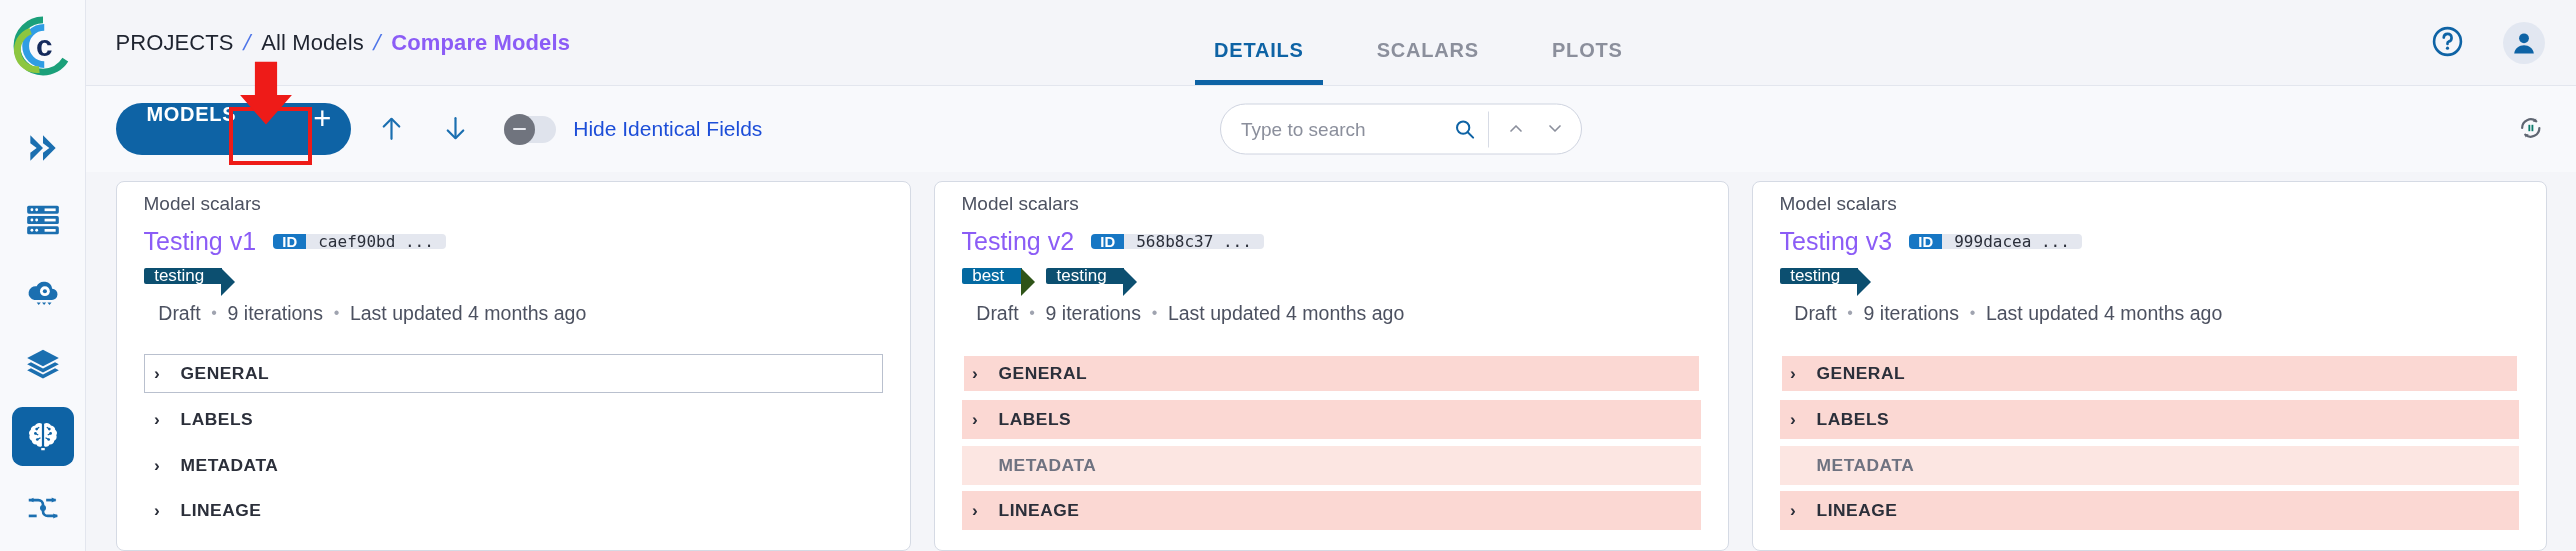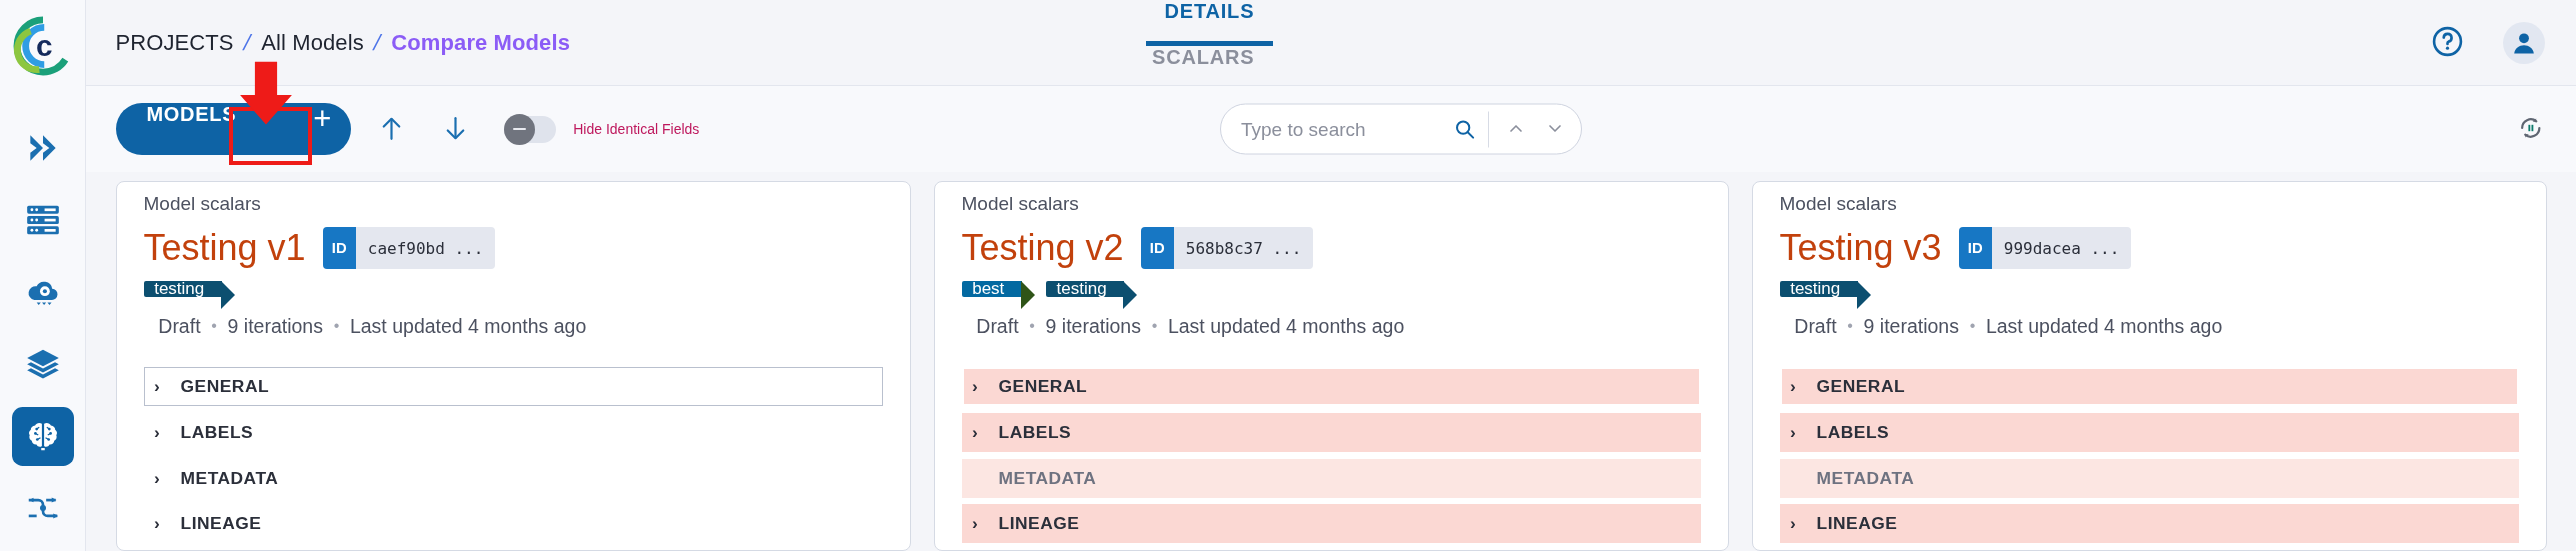--- a/index.html
+++ b/index.html
@@ -51,22 +51,22 @@
     letter-spacing: 0.1px;
   }
   .bc-item { color: #1f2430; white-space: nowrap; }
   .bc-item.link { cursor: pointer; }
   .bc-item.current { color: #8b5cf6; font-weight: 700; cursor: pointer; }
   .bc-sep {
     color: #4d74e8; margin: 0 10.7px; font-size: 22px;
     transform: skewX(-14deg); display: inline-block;
   }
   .tabs {
-    position: absolute; left: 1047px; bottom: 0;
-    display: flex; align-items: flex-end; height: 100%; flex-direction: column;
+    position: absolute; left: 1109px; bottom: 0;
+    display: flex; align-items: flex-end; height: 100%;
   }
   .tab {
     font-size: 20px; font-weight: 700; letter-spacing: 0.8px;
     color: #8b8f9c; padding: 0 19px 23px 19px; margin-right: 35px;
     cursor: pointer; position: relative; white-space: nowrap;
   }
   .tab.active { color: #0e63a5; }
   .tab.active::after {
     content: ""; position: absolute; left: 0; right: 0; bottom: 0;
     height: 5.4px; background: #0e63a5;
@@ -117,21 +117,21 @@
   }
   .toggle .knob {
     position: absolute; left: 0; top: -2px;
     width: 31px; height: 31px; border-radius: 50%;
     background: #70747e;
     display: flex; align-items: center; justify-content: center;
   }
   .toggle .knob i {
     display: block; width: 13.4px; height: 2.7px; background: #e8eaf0; border-radius: 1.3px;
   }
-  .toggle-label { font-size: 14px; color: #be185d; margin-left: 17.4px; white-space: nowrap; }
+  .toggle-label { font-size: 21px; color: #1d4ed8; margin-left: 17.4px; white-space: nowrap; }
 
   .search-wrap {
     position: absolute; left: 1134px; top: 50%; transform: translateY(-50%);
     display: flex; align-items: center;
     width: 362px; height: 51px;
     background: #fff; border: 0.7px solid #cfd4e0; border-radius: 27px;
     padding: 0 6.7px 0 20px;
   }
   .search-input {
     border: none; outline: none; background: transparent;
@@ -155,22 +155,22 @@
   .card {
     flex: 1 1 0; min-width: 0;
     background: #fff;
     border: 0.7px solid #d5dae4;
     border-radius: 8px;
     padding: 11px 27px 0 27px;
     overflow: hidden;
   }
   .card-sub { font-size: 19px; color: #4c5160; margin-bottom: 12px; }
   .card-title-row { display: flex; align-items: center; gap: 17.4px; margin-bottom: 12px; }
-  .card-title { font-size: 36px; color: #c2410c; font-weight: 400; white-space: nowrap; }
-  .id-chip { display: flex; align-items: stretch; height: 42px; border-radius: 4px; overflow: hidden; cursor: pointer; }
+  .card-title { font-size: 25px; color: #8b5cf6; font-weight: 400; white-space: nowrap; }
+  .id-chip { display: flex; align-items: stretch; height: 15px; border-radius: 4px; overflow: hidden; cursor: pointer; }
   .id-chip .k {
     background: #1777c4; color: #fff; font-size: 14.8px; font-weight: 700;
     display: flex; align-items: center; padding: 0 8.7px; letter-spacing: 0.3px;
   }
   .id-chip .v {
     background: #e4e7ef; color: #2b2f3a; font-size: 16px;
     display: flex; align-items: center; padding: 0 12px;
     font-family: "DejaVu Sans Mono", monospace;
   }
   .tags { display: flex; gap: 9.4px; margin-bottom: 17.4px; }

